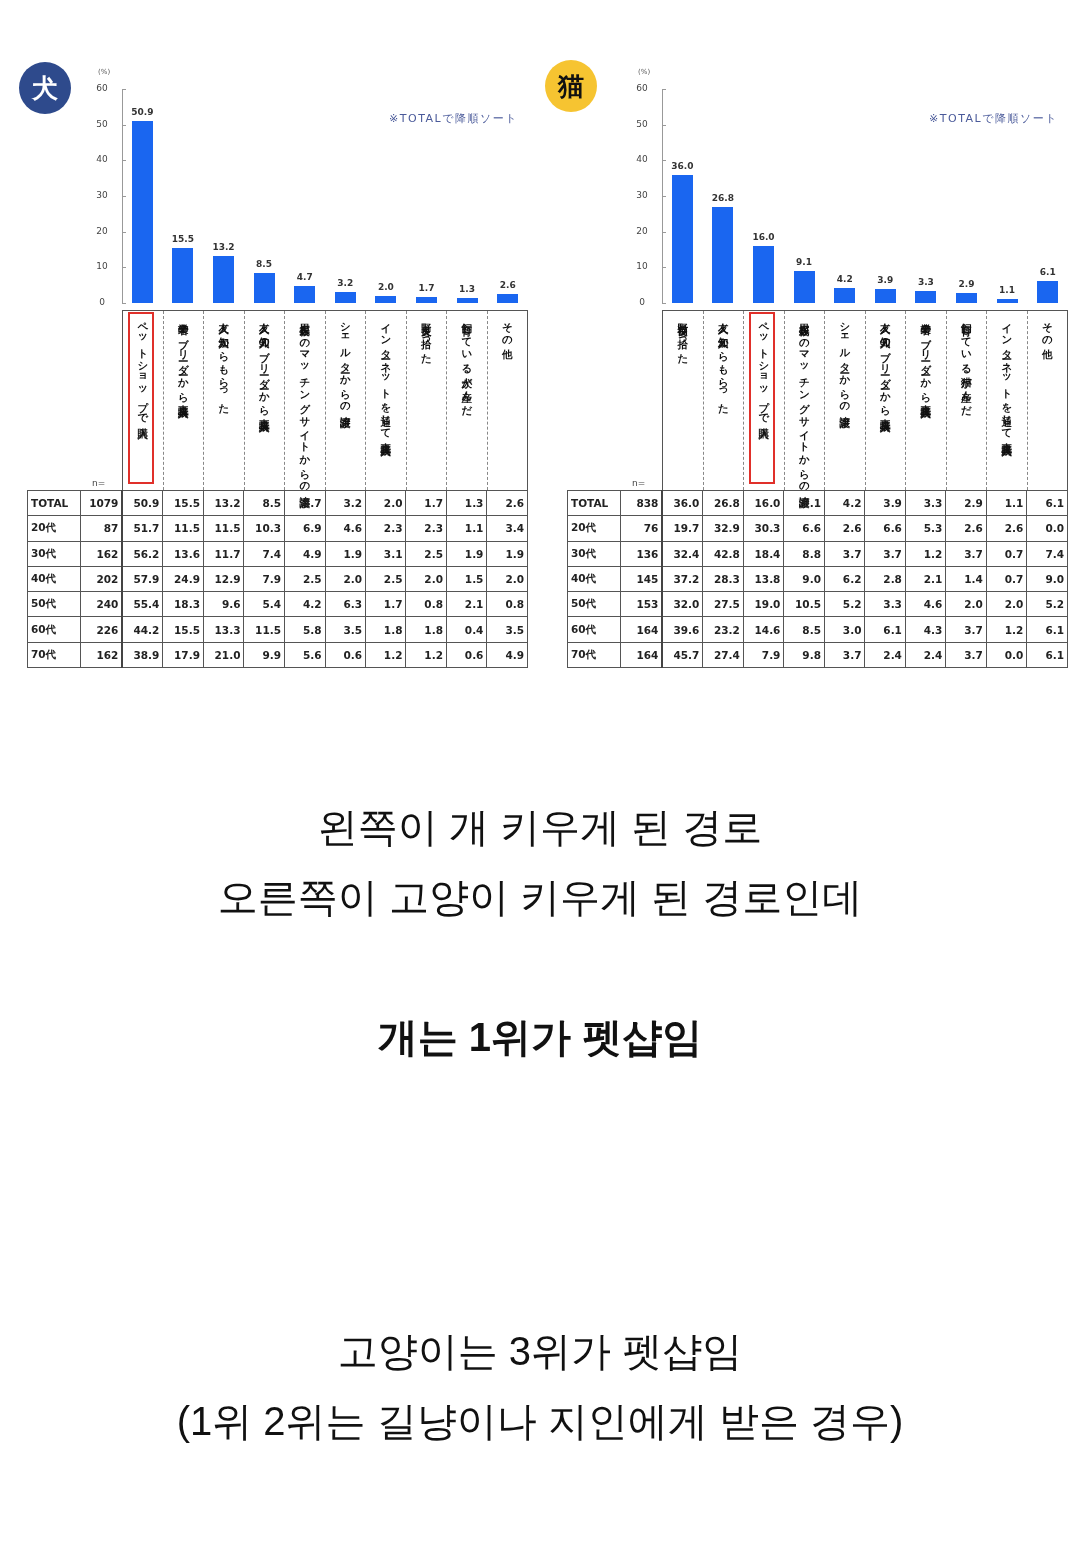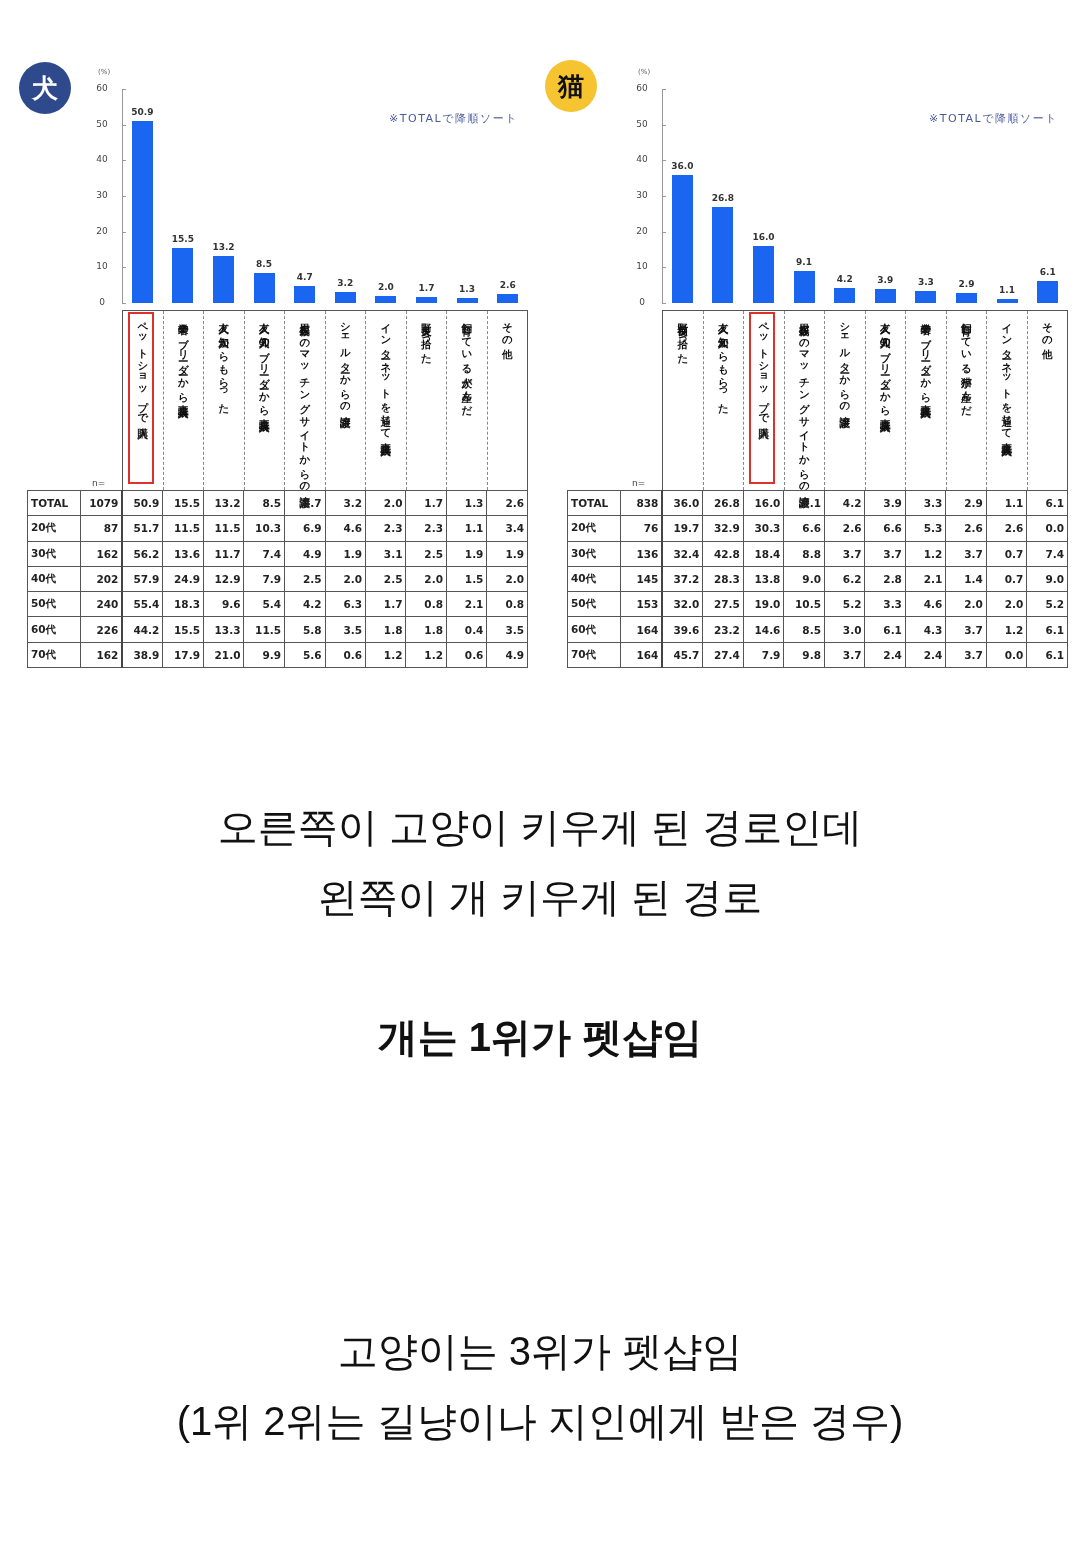--- a/index.html
+++ b/index.html
@@ -429,22 +429,22 @@
           <td class="v">2.4</td>
           <td class="v">3.7</td>
           <td class="v">0.0</td>
           <td class="v">6.1</td>
         </tr>
       </tbody>
     </table>
 </div>
 
 <div class="caption normal" style="top:792px;">
+  <p>왼쪽이 개 키우게 된 경로</p>
   <p>오른쪽이 고양이 키우게 된 경로인데</p>
-  <p>왼쪽이 개 키우게 된 경로</p>
 </div>
 <div class="caption bold" style="top:1002px;">
   <p>개는 1위가 펫샵임</p>
 </div>
 <div class="caption normal" style="top:1316px;">
   <p>고양이는 3위가 펫샵임</p>
   <p>(1위 2위는 길냥이나 지인에게 받은 경우)</p>
 </div>
 
 </body></html>

